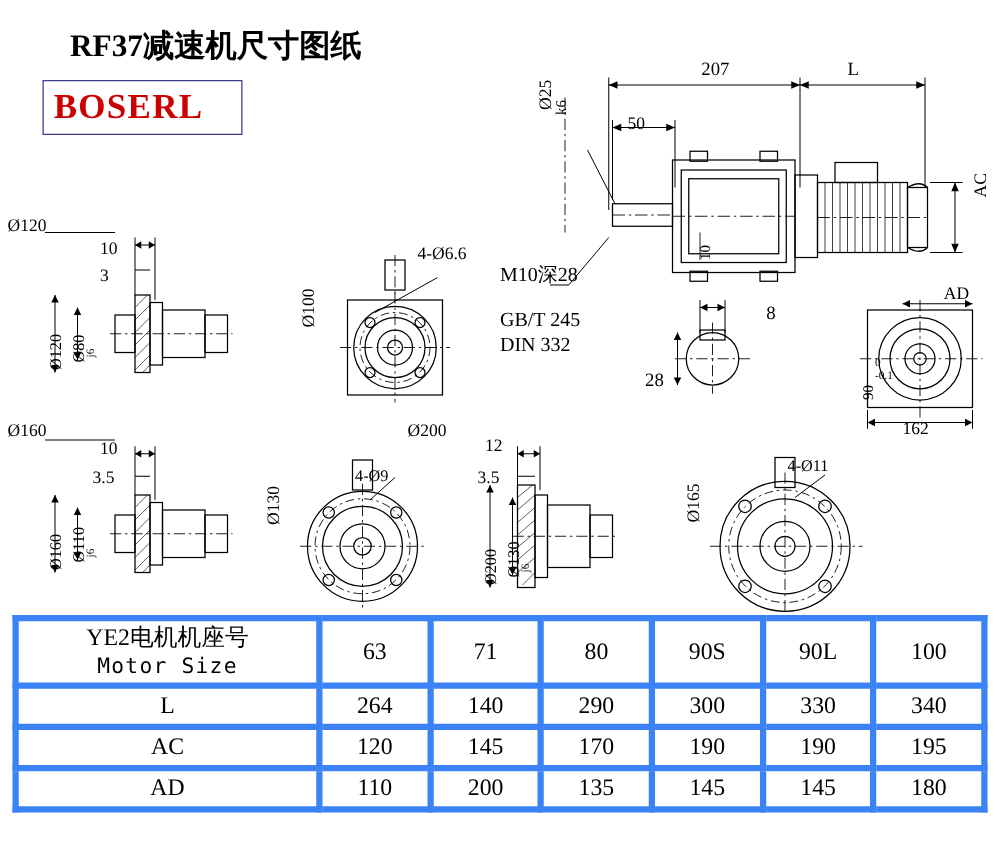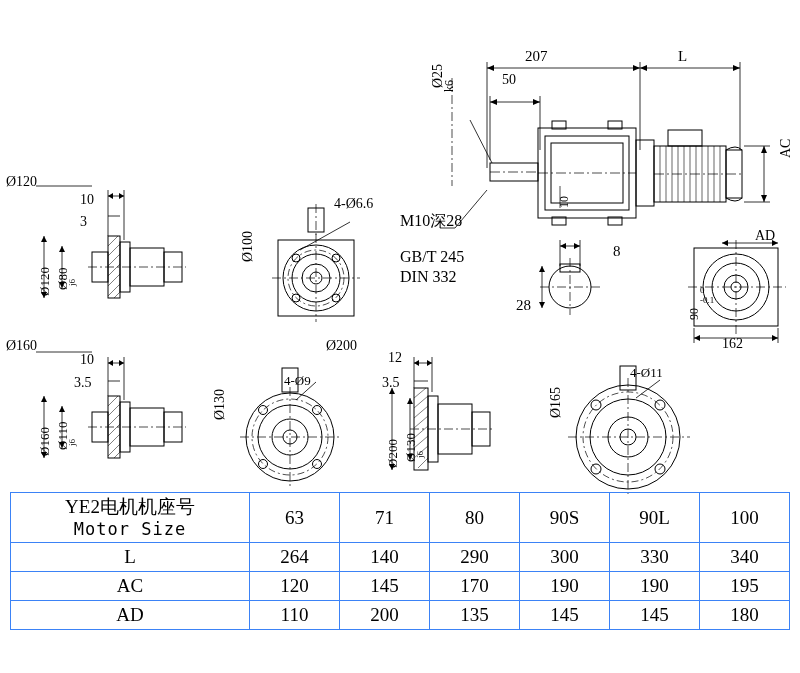--- a/index.html
+++ b/index.html
@@ -57,21 +57,21 @@
   
   .table-wrap{
     position:absolute;left:10px;top:492px;width:780px;
   }
   table.specs{
     border-collapse:collapse;
     width:780px;
     table-layout:fixed;
   }
   table.specs td{
-    border:1px solid #3b82f6;
+    border:5px solid #3b82f6;
     text-align:center;
     font-family:"Liberation Serif", serif;
     font-size:19px;
     height:28px;
     padding:0;
   }
   table.specs td.head-label{
     width:238px;
     font-size:19px;
     line-height:1.25;
@@ -79,21 +79,25 @@
   }
   table.specs td.rowlabel{font-size:19px;}
   .cn{font-family:"Liberation Serif", serif;}
   .mono-ish{font-family:"DejaVu Sans Mono", monospace;font-size:17px;letter-spacing:1px;}
 </style>
 </head>
 <body>
 
 <div class="page">
 
-
+  <div class="title">RF37减速机尺寸图纸</div>
+
+  <div class="logo-box">
+    <div class="logo-text">BOSERL</div>
+  </div>
 
   <svg class="draw" viewBox="0 0 800 673">
     <g stroke="#000" fill="none" stroke-width="1">
 
       <g stroke-width="0.8">
         <line x1="487" y1="68" x2="640" y2="68"></line>
         <path d="M487 68 l7 -3 v6 z" fill="#000" stroke="none"></path>
         <path d="M640 68 l-7 -3 v6 z" fill="#000" stroke="none"></path>
         <line x1="487" y1="62" x2="487" y2="168"></line>
         <line x1="640" y1="62" x2="640" y2="150"></line>
@@ -357,23 +361,23 @@
       <circle cx="596" cy="469" r="5"></circle>
       <circle cx="660" cy="469" r="5"></circle>
       <rect x="620" y="366" width="16" height="24"></rect>
       <g stroke-width="0.8">
         <line x1="660" y1="380" x2="636" y2="398"></line>
       </g>
 
     </g>
   </svg>
 
-  <div class="lbl s15" style="left:525px;top:48px;">207</div>
+  <div class="lbl s15" style="left:561px;top:48px;">207</div>
   <div class="lbl s15" style="left:678px;top:48px;">L</div>
-  <div class="lbl s14" style="left:502px;top:72px;">50</div>
+  <div class="lbl s14" style="left:502px;top:92px;">50</div>
 
   <div class="lbl s14 rot" style="left:430px;top:88px;transform:rotate(-90deg);transform-origin:0 0;">Ø25</div>
   <div class="lbl s12 rot" style="left:443px;top:92px;transform:rotate(-90deg);transform-origin:0 0;">k6</div>
 
   <div class="lbl s14 rot" style="left:778px;top:158px;transform:rotate(-90deg);transform-origin:0 0;">AC</div>
 
   <div class="lbl s12 rot" style="left:558px;top:208px;transform:rotate(-90deg);transform-origin:0 0;">10</div>
 
   <div class="lbl s15" style="left:613px;top:243px;">8</div>
   <div class="lbl s15" style="left:516px;top:297px;text-align:center;">28</div>

